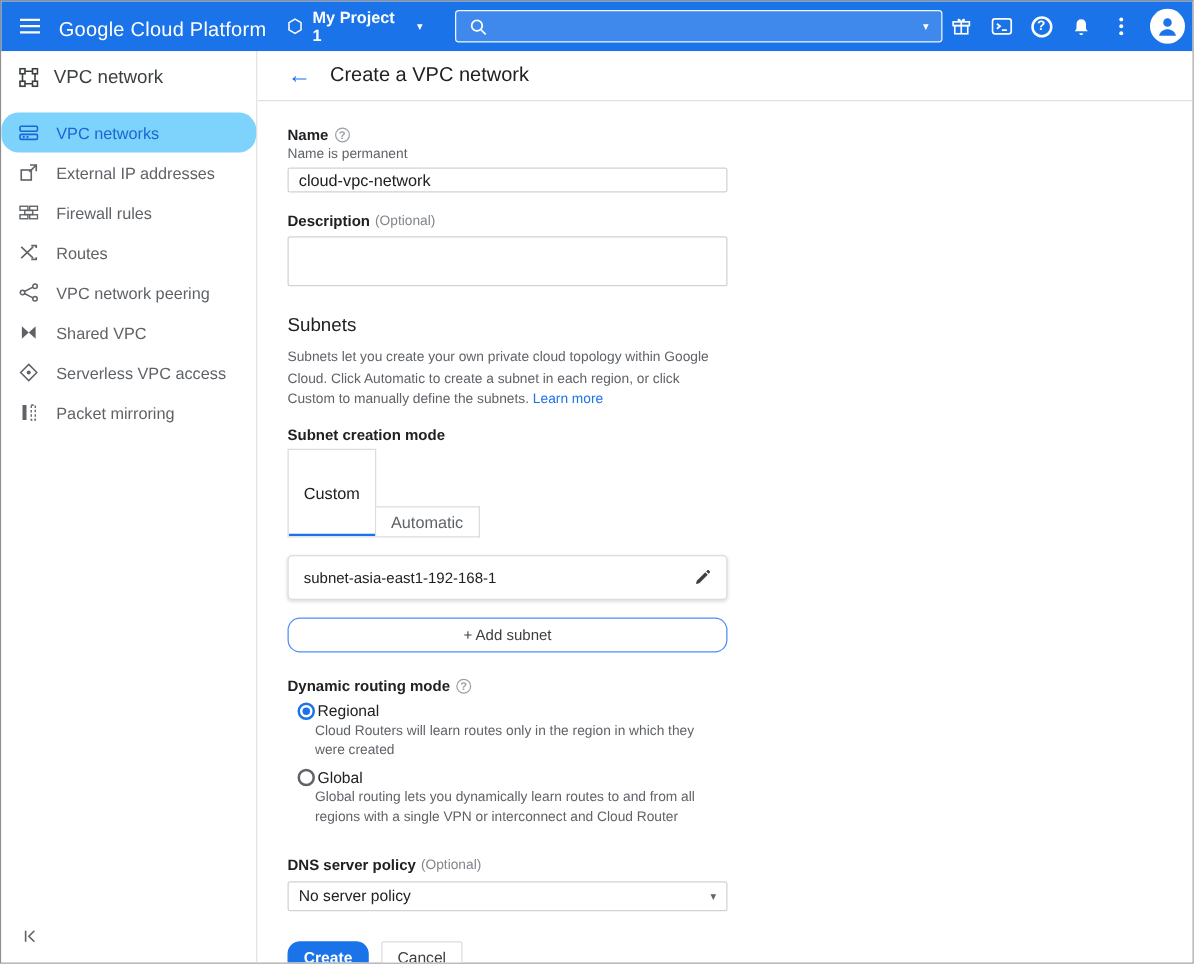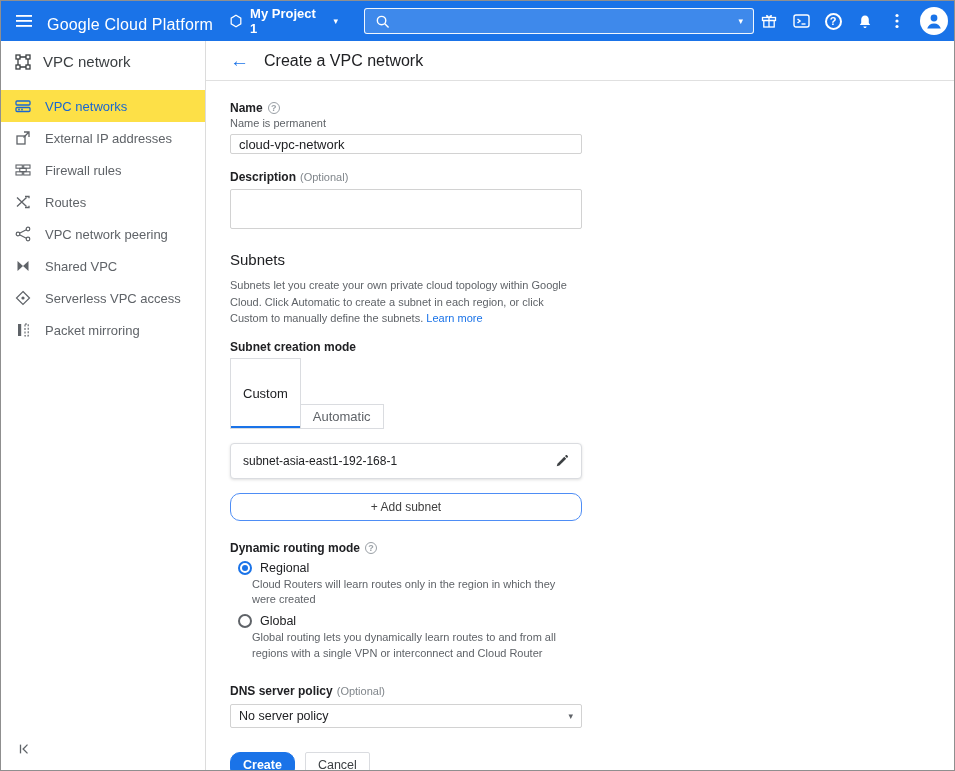--- a/index.html
+++ b/index.html
@@ -24,21 +24,21 @@
               justify-content:center; font-size:11px; font-weight:bold; color:#fff; }
   .avatar { width:28px; height:28px; border-radius:50%; background:#fff; border:2px solid rgba(255,255,255,.65);
             display:flex; align-items:center; justify-content:center; margin-left:6px; cursor:pointer; overflow:hidden; }
   
   .body { flex:1; display:flex; min-height:0; }
   .sidebar { flex:0 0 205px; width:205px; border-right:1px solid #dcdcdc; display:flex; flex-direction:column; background:#fff; }
   .sb-header { height:40px; flex:0 0 40px; display:flex; align-items:center; gap:12px; padding:0 14px; }
   .sb-title { font-size:15px; color:#3c4043; }
   .nav { margin-top:9px; }
   .nav-item { height:32px; display:flex; align-items:center; gap:14px; padding:0 14px; font-size:13px; color:#5f6368; cursor:pointer; }
-  .nav-item.selected { background:#fde047; color:#1967d2; }
+  .nav-item.selected { background:#7dd3fc; color:#1967d2;border-radius:14px; }
   .nav-ico { width:16px; height:16px; display:inline-flex; flex:0 0 16px; }
   .collapse-btn { margin-top:auto; height:42px; display:flex; align-items:center; padding:0 16px; color:#5f6368; cursor:pointer; }
   .main { flex:1; display:flex; flex-direction:column; overflow:hidden; background:#fff; }
   .main-header { height:40px; flex:0 0 40px; border-bottom:1px solid #e0e0e0; display:flex; align-items:center; gap:15px; padding-left:24px; }
   .back { color:#1a73e8; font-size:19px; cursor:pointer; line-height:1; }
   .main-title { font-size:16px; color:#202124; }
   .form { width:352px; margin:20px 0 0 24px; }
   
   .lbl { font-size:12px; font-weight:bold; color:#202124; display:flex; align-items:center; }
   .opt { font-weight:normal; color:#80868b; font-size:11px; margin-left:4px; }
@@ -56,21 +56,21 @@
   .toggle { margin-top:4px; display:inline-flex; }
   .tbtn { font-size:13px; padding:4px 12px; border:1px solid #dadce0; background:#fff; color:#5f6368; font-family:inherit; cursor:pointer; }
   .tbtn + .tbtn { border-left:none;margin-top:46px; }
   .tbtn.selected { color:#202124; box-shadow:inset 0 -2px 0 #1a73e8; }
   .subnet-card { margin-top:14px; border:1px solid #dadce0; border-radius:4px; box-shadow:0 1px 3px rgba(0,0,0,.13);
                  padding:10px 12px; display:flex; align-items:center; justify-content:space-between; font-size:12px;
                  color:#202124; background:#fff; cursor:pointer; }
   .edit-ico { width:14px; height:14px; display:inline-flex; cursor:pointer; }
   .add-btn { margin-top:14px; width:100%; padding:6px 4px; border:1px solid #4e8df5; background:#fff; color:#404040;
              font-size:12px; border-radius:10px; cursor:pointer; font-family:inherit; }
-  .radio-row { display:flex; align-items:center; gap:8px; margin-top:6px; font-size:12.5px; color:#202124; cursor:pointer;padding-left:8px; }
+  .radio-row { display:flex; align-items:center; gap:2px; margin-top:6px; font-size:12.5px; color:#202124; cursor:pointer;padding-left:8px; }
   .radio { width:14px; height:14px; border-radius:50%; border:2px solid #5f6368; display:inline-block; position:relative; flex:0 0 14px; }
   .radio.checked { border-color:#1a73e8; }
   .radio.checked::after { content:""; position:absolute; inset:2px; background:#1a73e8; border-radius:50%; }
   .radio-desc { font-size:11px; color:#5f6368; margin:2px 0 0 22px; line-height:1.45; }
   .select { margin-top:6px; height:24px; border:1px solid #d2d2d2; border-radius:2px; display:flex; align-items:center;
             justify-content:space-between; padding:0 8px; font-size:12.5px; color:#202124; cursor:pointer; background:#fff; }
   .select .caret { color:#5f6368; }
   .btn-row { margin-top:24px; display:flex; gap:10px; }
   .btn-primary { background:#1a73e8; color:#fff; border:1px solid #1a73e8; font-size:12.5px; font-weight:bold;
                  padding:5px 12px; border-radius:10px; font-family:inherit; cursor:pointer; }

